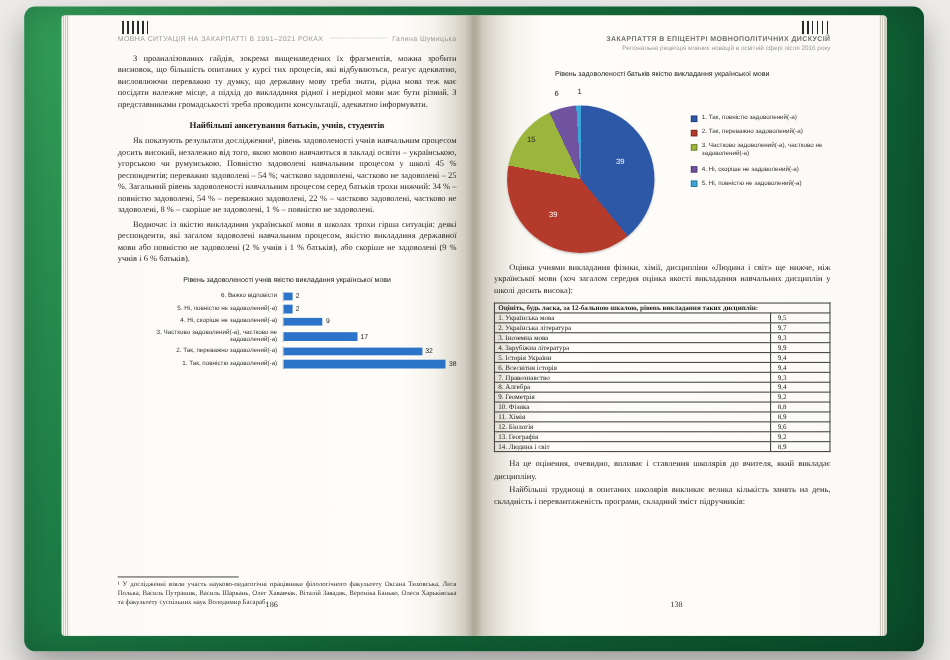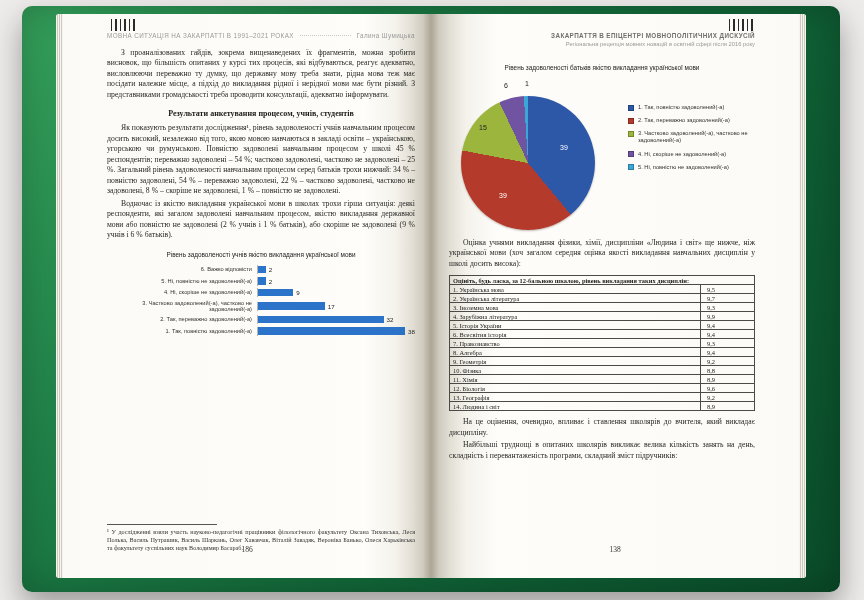--- a/index.html
+++ b/index.html
@@ -84,21 +84,21 @@
       <div class="page page-left">
         <div class="marks ml"></div>
         <div class="pg-inner left">
           <div class="hdr-l">
             <span>МОВНА СИТУАЦІЯ НА ЗАКАРПАТТІ В 1991–2021 РОКАХ</span>
             <span class="hline"></span>
             <span>Галина Шумицька</span>
           </div>
 
           <p class="para">З проаналізованих гайдів, зокрема вищенаведених їх фрагментів, можна зробити висновок, що більшість опитаних у курсі тих процесів, які відбуваються, реагує адекватно, висловлюючи переважно ту думку, що державну мову треба знати, рідна мова теж має посідати належне місце, а підхід до викладання рідної і нерідної мови має бути різний. З представниками громадськості треба проводити консультації, адекватно інформувати.</p>
-          <div class="sect">Результати анкетування процесом, учнів, студентів</div>
+          <div class="sect">Найбільші анкетування батьків, учнів, студентів</div>
           <p class="para">Як показують результати дослідження¹, рівень задоволеності учнів навчальним процесом досить високий, незалежно від того, якою мовою навчаються в закладі освіти – українською, угорською чи румунською. Повністю задоволені навчальним процесом у школі 45 % респондентів; переважно задоволені – 54 %; частково задоволені, частково не задоволені – 25 %. Загальний рівень задоволеності навчальним процесом серед батьків трохи нижчий: 34 % – повністю задоволені, 54 % – переважно задоволені, 22 % – частково задоволені, частково не задоволені, 8 % – скоріше не задоволені, 1 % – повністю не задоволені.</p>
           <p class="para">Водночас із якістю викладання української мови в школах трохи гірша ситуація: деякі респонденти, які загалом задоволені навчальним процесом, якістю викладання державної мови або повністю не задоволені (2 % учнів і 1 % батьків), або скоріше не задоволені (9 % учнів і 6 % батьків).</p>
 
           <div class="ctitle">Рівень задоволеності учнів якістю викладання української мови</div>
           <div class="bars">
             <div class="brow">
               <div class="blabel">6. Важко відповісти</div>
               <div class="btrack">
                 <div class="bbar" style="background: rgb(43, 116, 201); width: 5%;"></div>
                 <div class="bval">2</div>

